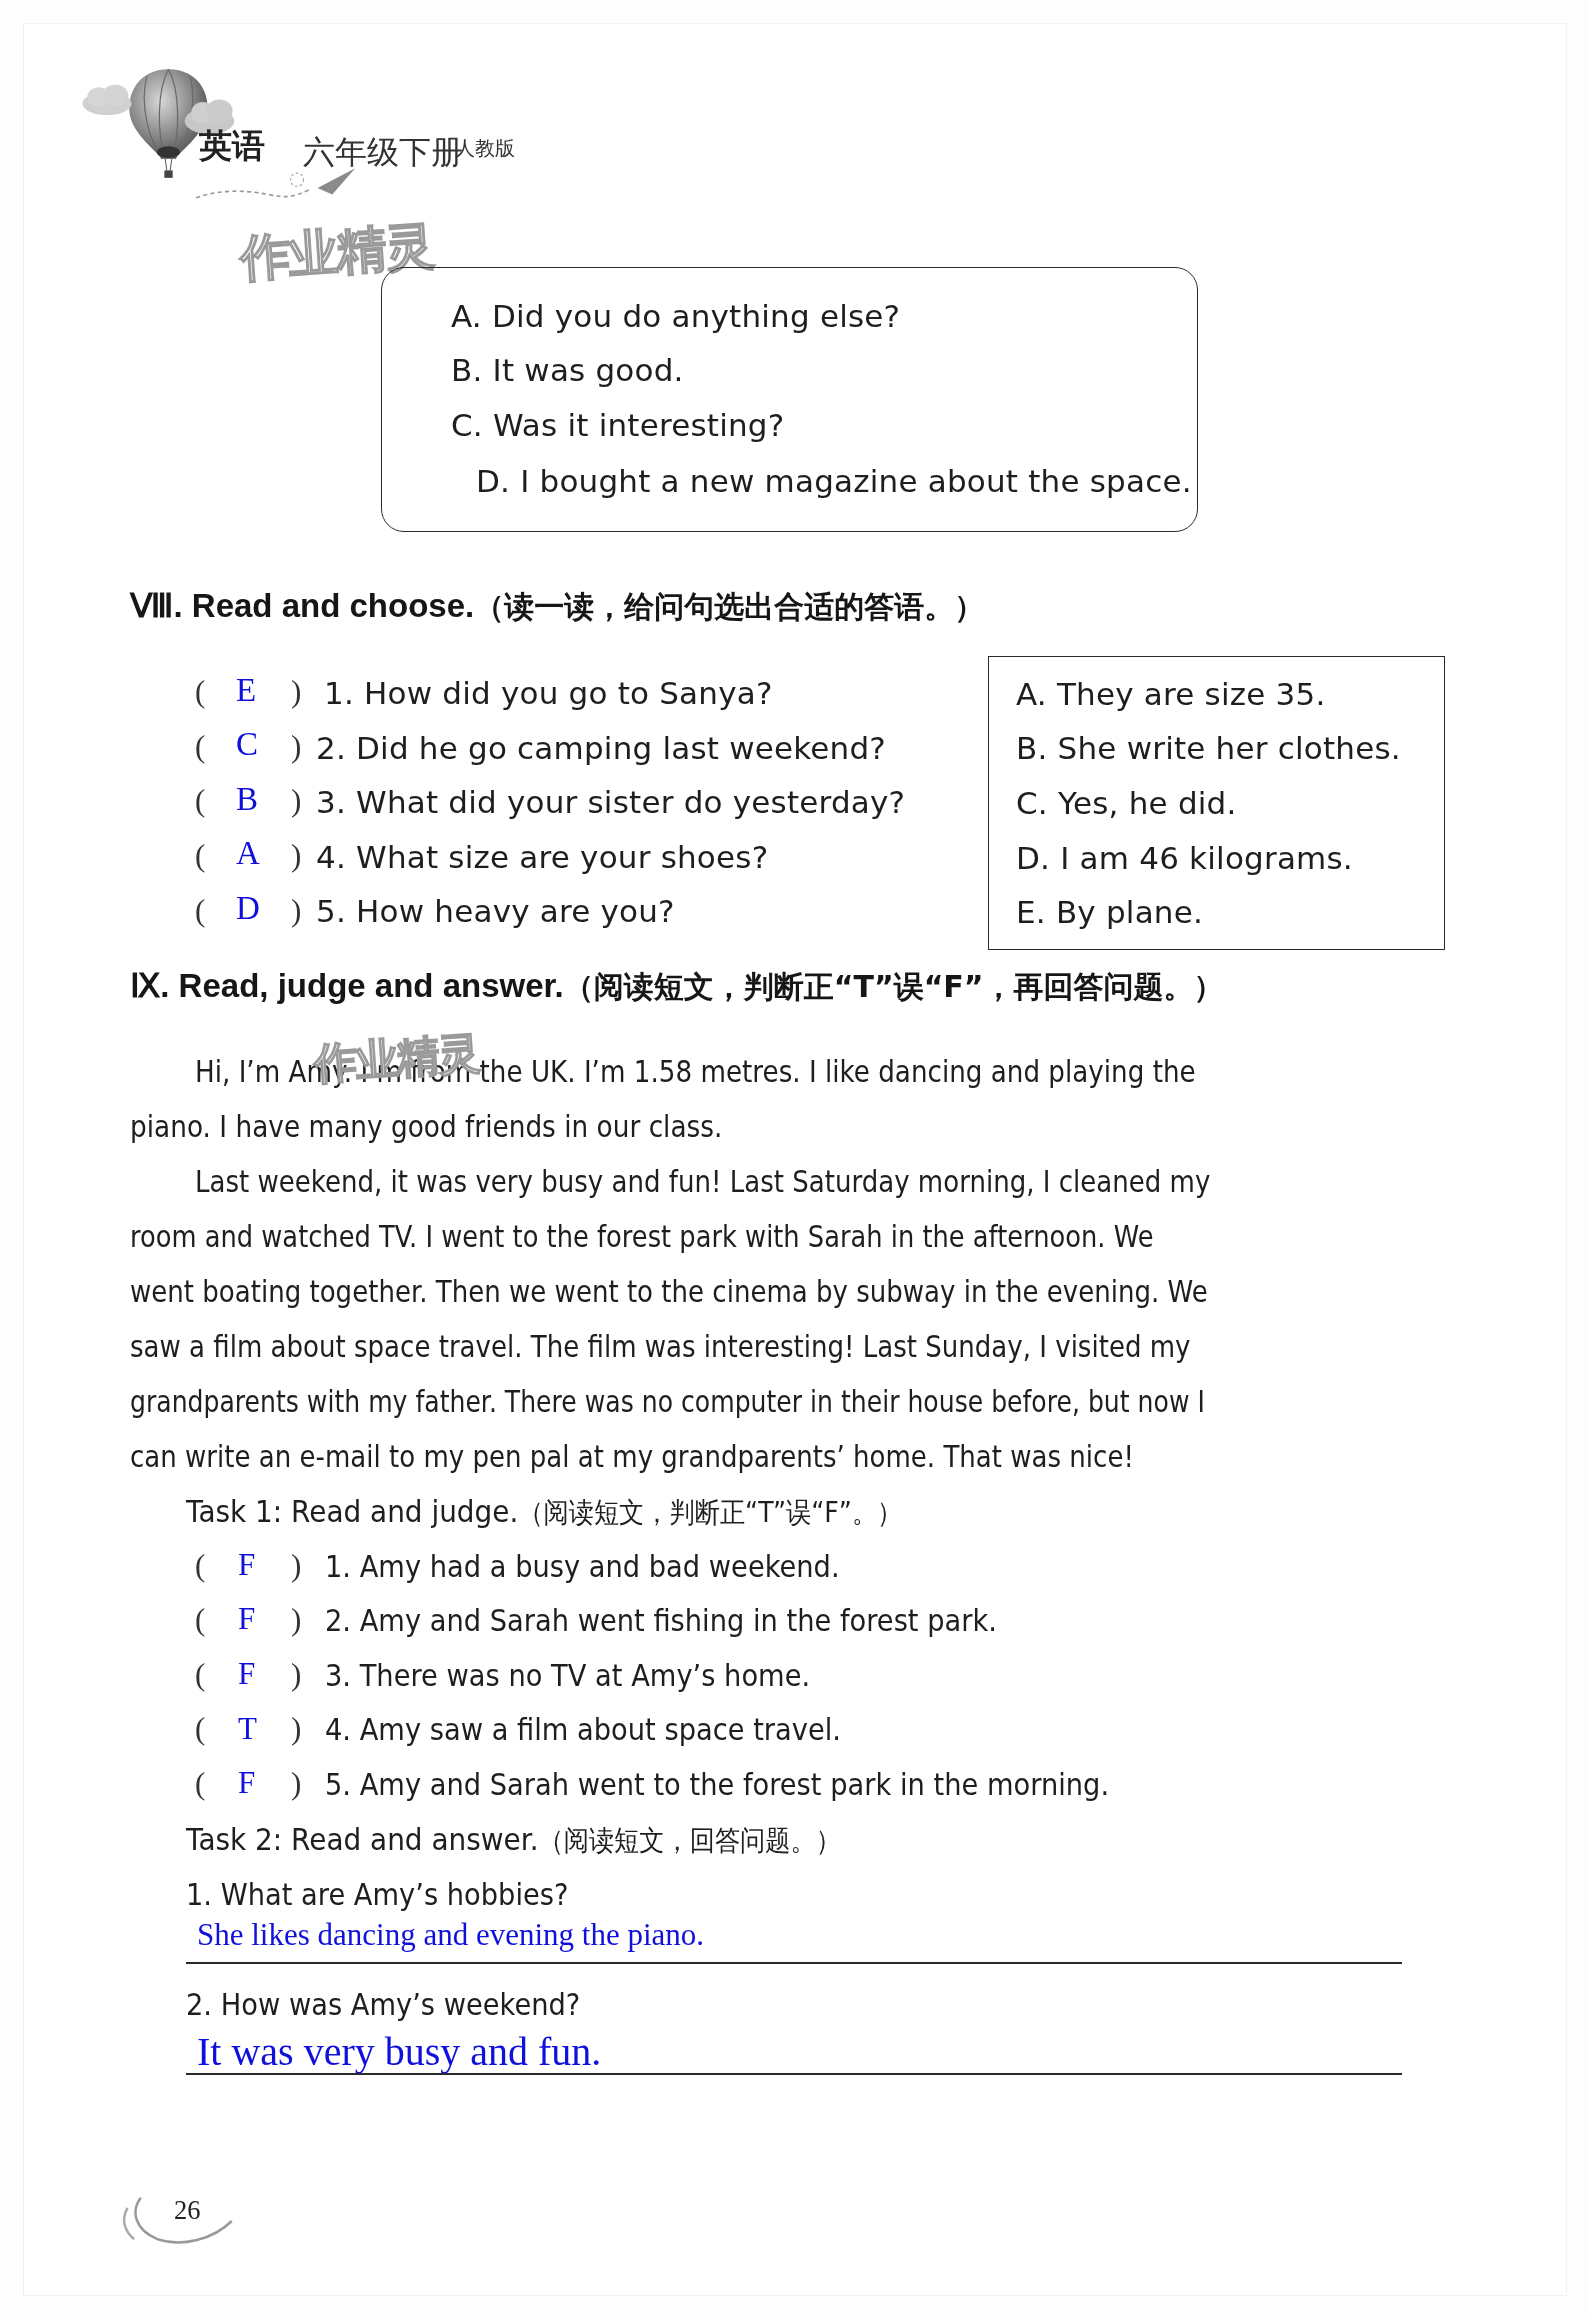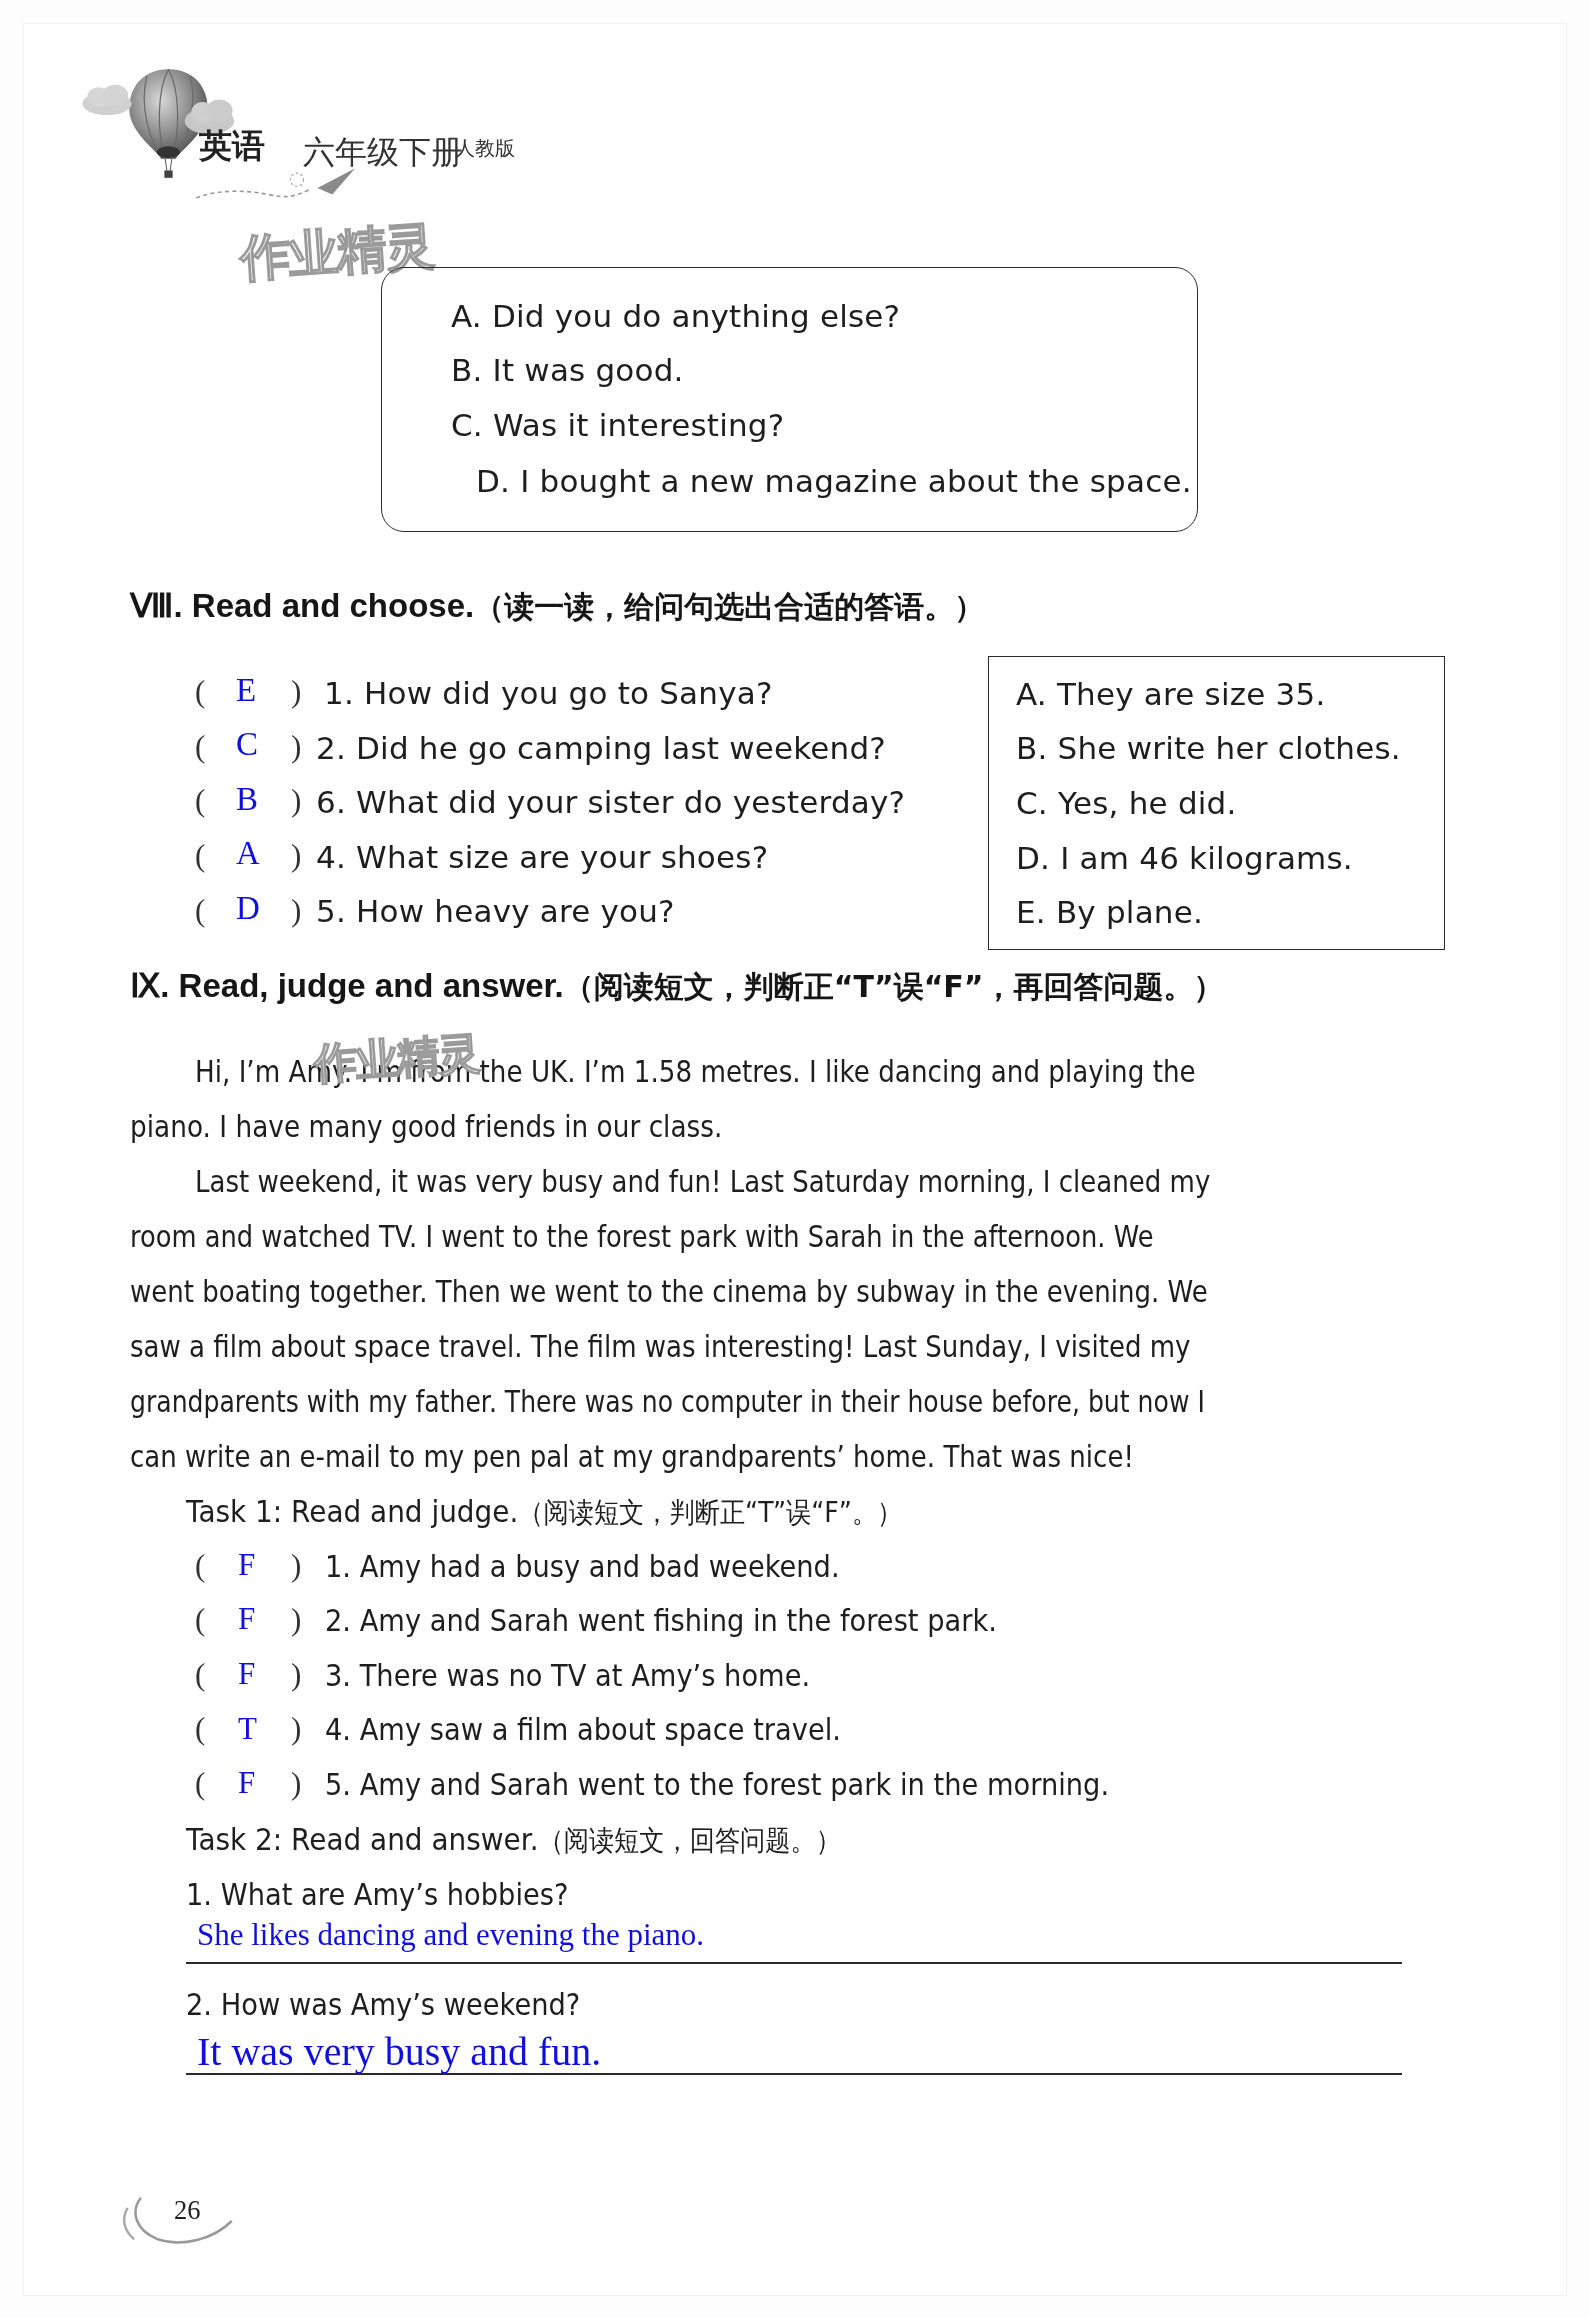--- a/index.html
+++ b/index.html
@@ -109,21 +109,21 @@
   <span class="abs hand" style="left:324px;top:675px;">1. How did you go to Sanya?</span>
 
   <span class="abs paren" style="left:195px;top:729px;">(</span>
   <span class="abs ans" style="left:236px;top:726px;font-size:33px;">C</span>
   <span class="abs paren" style="left:291px;top:729px;">)</span>
   <span class="abs hand" style="left:316px;top:730px;">2. Did he go camping last weekend?</span>
 
   <span class="abs paren" style="left:195px;top:783px;">(</span>
   <span class="abs ans" style="left:236px;top:781px;font-size:33px;">B</span>
   <span class="abs paren" style="left:291px;top:783px;">)</span>
-  <span class="abs hand" style="left:316px;top:784px;">6. What did your sister do yesterday?</span>
+  <span class="abs hand" style="left:316px;top:784px;">3. What did your sister do yesterday?</span>
 
   <span class="abs paren" style="left:195px;top:838px;">(</span>
   <span class="abs ans" style="left:236px;top:835px;font-size:33px;">A</span>
   <span class="abs paren" style="left:291px;top:838px;">)</span>
   <span class="abs hand" style="left:316px;top:839px;">4. What size are your shoes?</span>
 
   <span class="abs paren" style="left:195px;top:893px;">(</span>
   <span class="abs ans" style="left:236px;top:890px;font-size:33px;">D</span>
   <span class="abs paren" style="left:291px;top:893px;">)</span>
   <span class="abs hand" style="left:316px;top:893px;">5. How heavy are you?</span>

